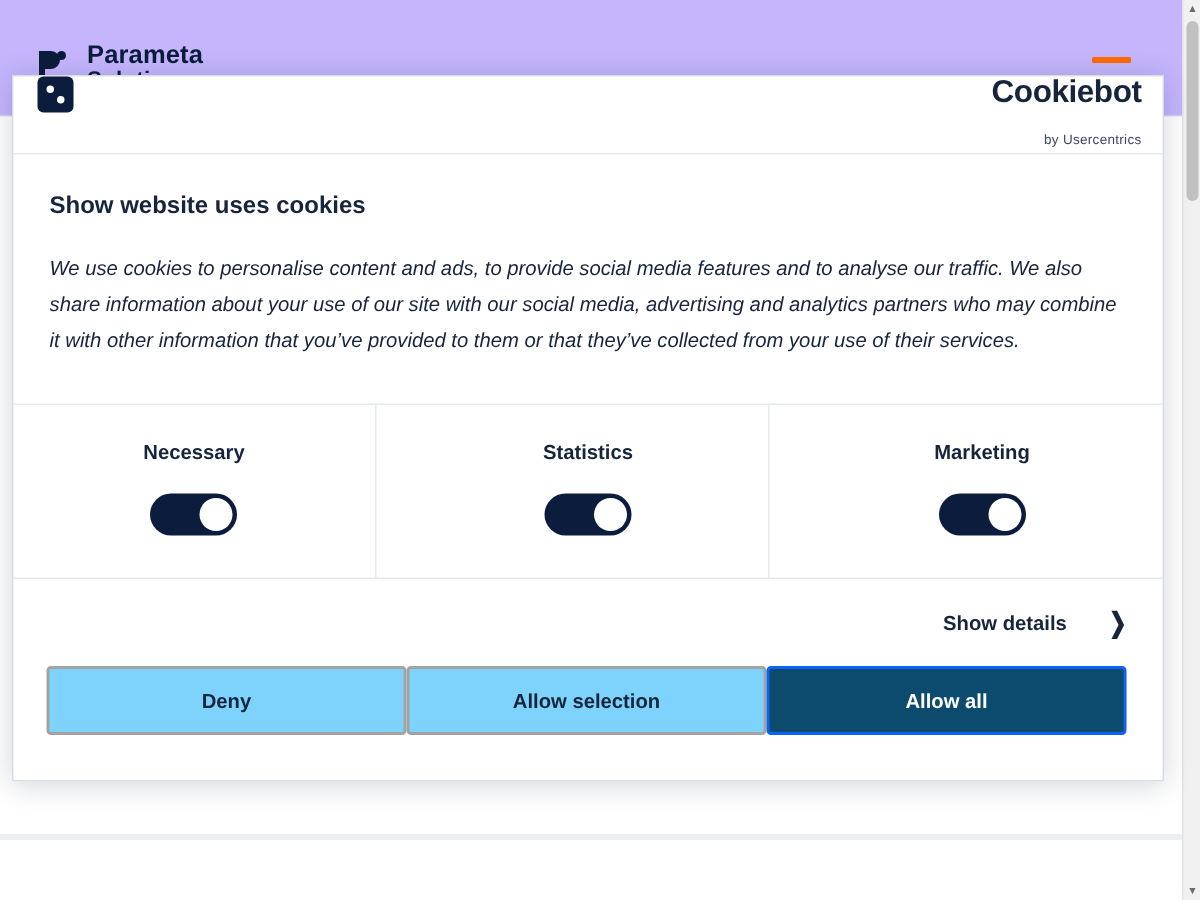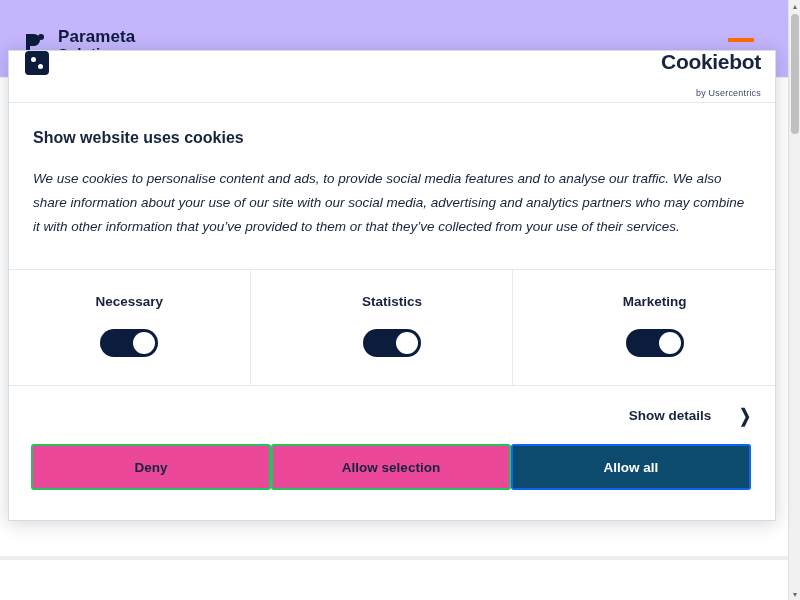--- a/index.html
+++ b/index.html
@@ -242,22 +242,22 @@
     font-weight: bold;
     font-family: "Liberation Sans", sans-serif;
     border-radius: 3px;
     cursor: pointer;
     display: flex;
     align-items: center;
     justify-content: center;
   }
   #btn-deny, #btn-allow-selection {
     width: 240px;
-    background: #ec4899;
-    border: 2px solid #22c55e;
+    background: #7dd3fc;
+    border: 2px solid #a3a3a3;
     color: #16243c;
     margin-right: 0;
   }
   #btn-allow-all {
     width: 240px;
     background: #0c4a6e;
     border: 2px solid #0d63f3;
     color: #ffffff;
   }
 </style>

